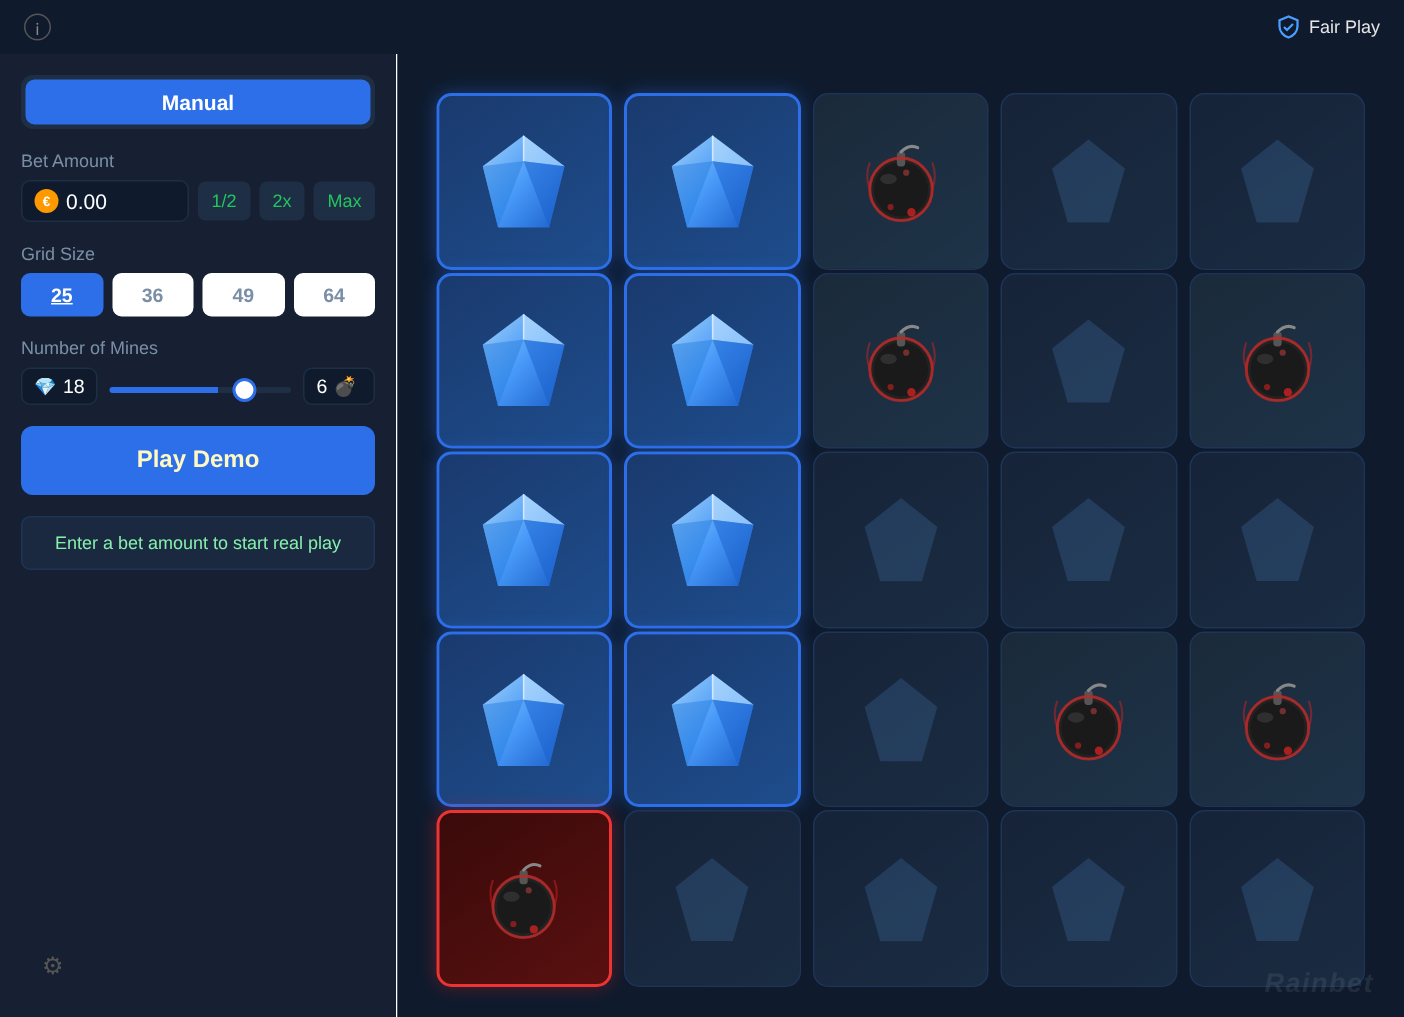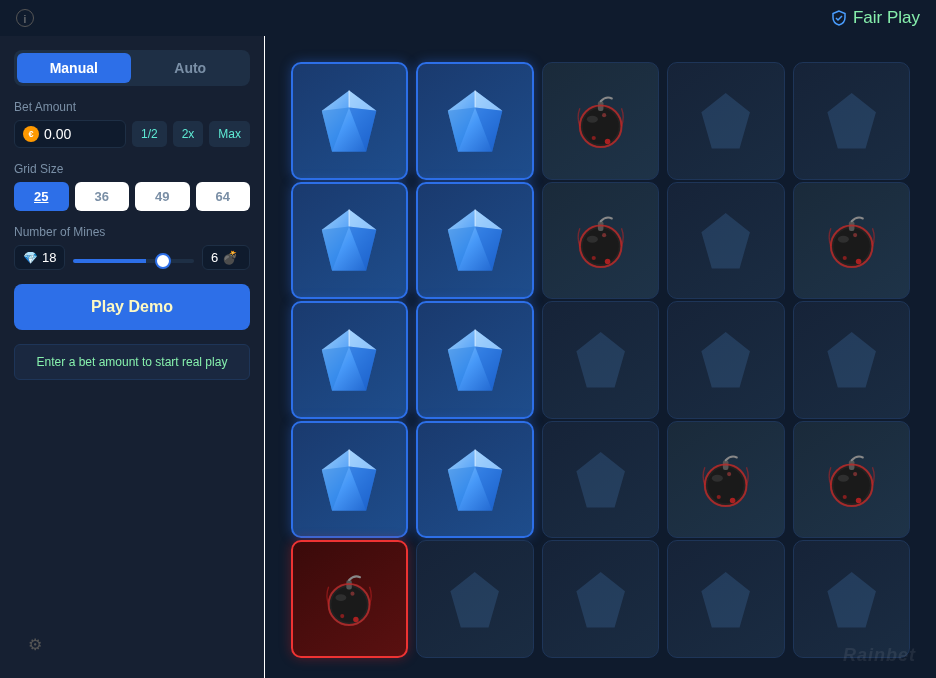--- a/index.html
+++ b/index.html
@@ -20,22 +20,22 @@
       justify-content: space-between;
       align-items: center;
       padding: 6px 16px;
       background: #0f1b2d;
       min-height: 36px;
     }
     .fair-play {
       display: flex;
       align-items: center;
       gap: 6px;
-      font-size: 17px;
-      color: #86efac;
+      font-size: 12px;
+      color: #e5e5e5;
     }
     .info-icon {
       width: 18px; height: 18px;
       border: 1.5px solid #555;
       border-radius: 50%;
       display: flex; align-items: center; justify-content: center;
       font-size: 11px;
       color: #888;
       cursor: pointer;
     }
@@ -118,21 +118,21 @@
       border: none;
       outline: none;
       color: #fff;
       font-size: 14px;
       width: 60px;
     }
     .bet-btn {
       background: #1e2f45;
       border: none;
       border-radius: 5px;
-      color: #5eead4;
+      color: #22c55e;
       font-size: 12px;
       padding: 6px 9px;
       cursor: pointer;
       text-align: right;
     }
 
     
     .grid-btns {
       display: flex;
       gap: 6px;
@@ -333,21 +333,20 @@
     <span>Fair Play</span>
   </div>
 </div>
 
 <div class="main">
 
   <div class="left-panel">
 
     <div class="tabs">
       <div class="tab active">Manual</div>
-      <div class="tab inactive">Auto</div>
     </div>
 
     <div>
       <div class="section-label">Bet Amount</div>
       <div class="bet-row">
         <div class="bet-input-wrapper">
           <div class="currency-icon">
             <span>€</span>
           </div>
           <input type="text" class="bet-input" value="0.00" style="">

